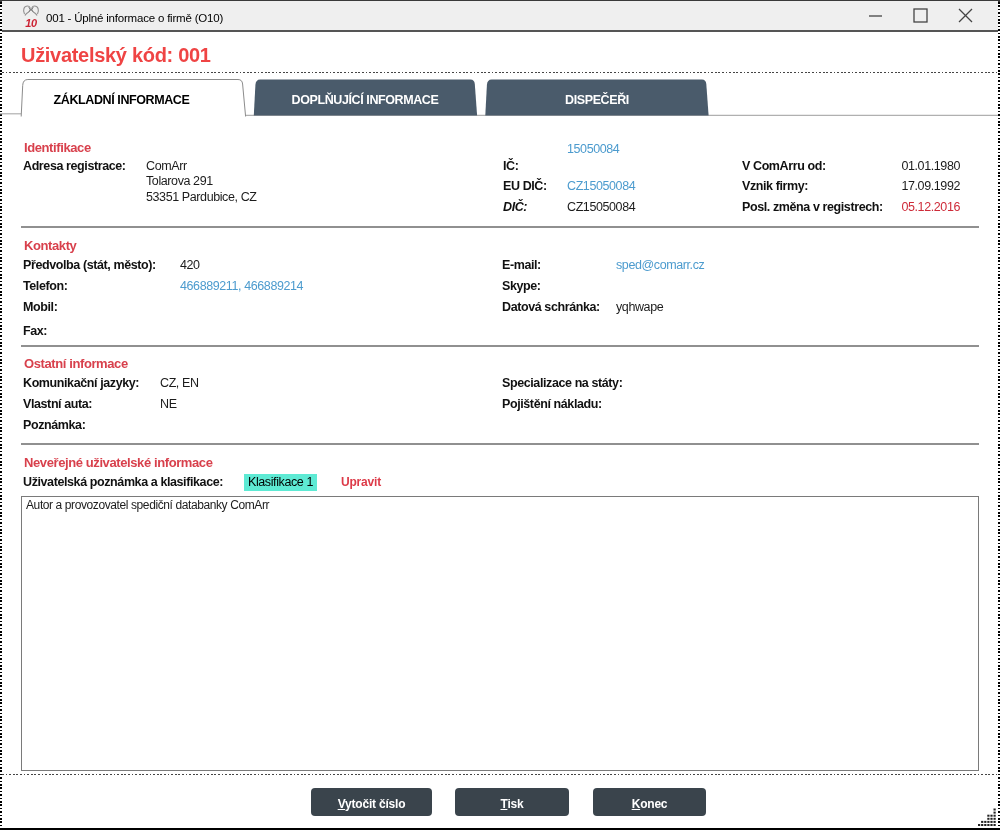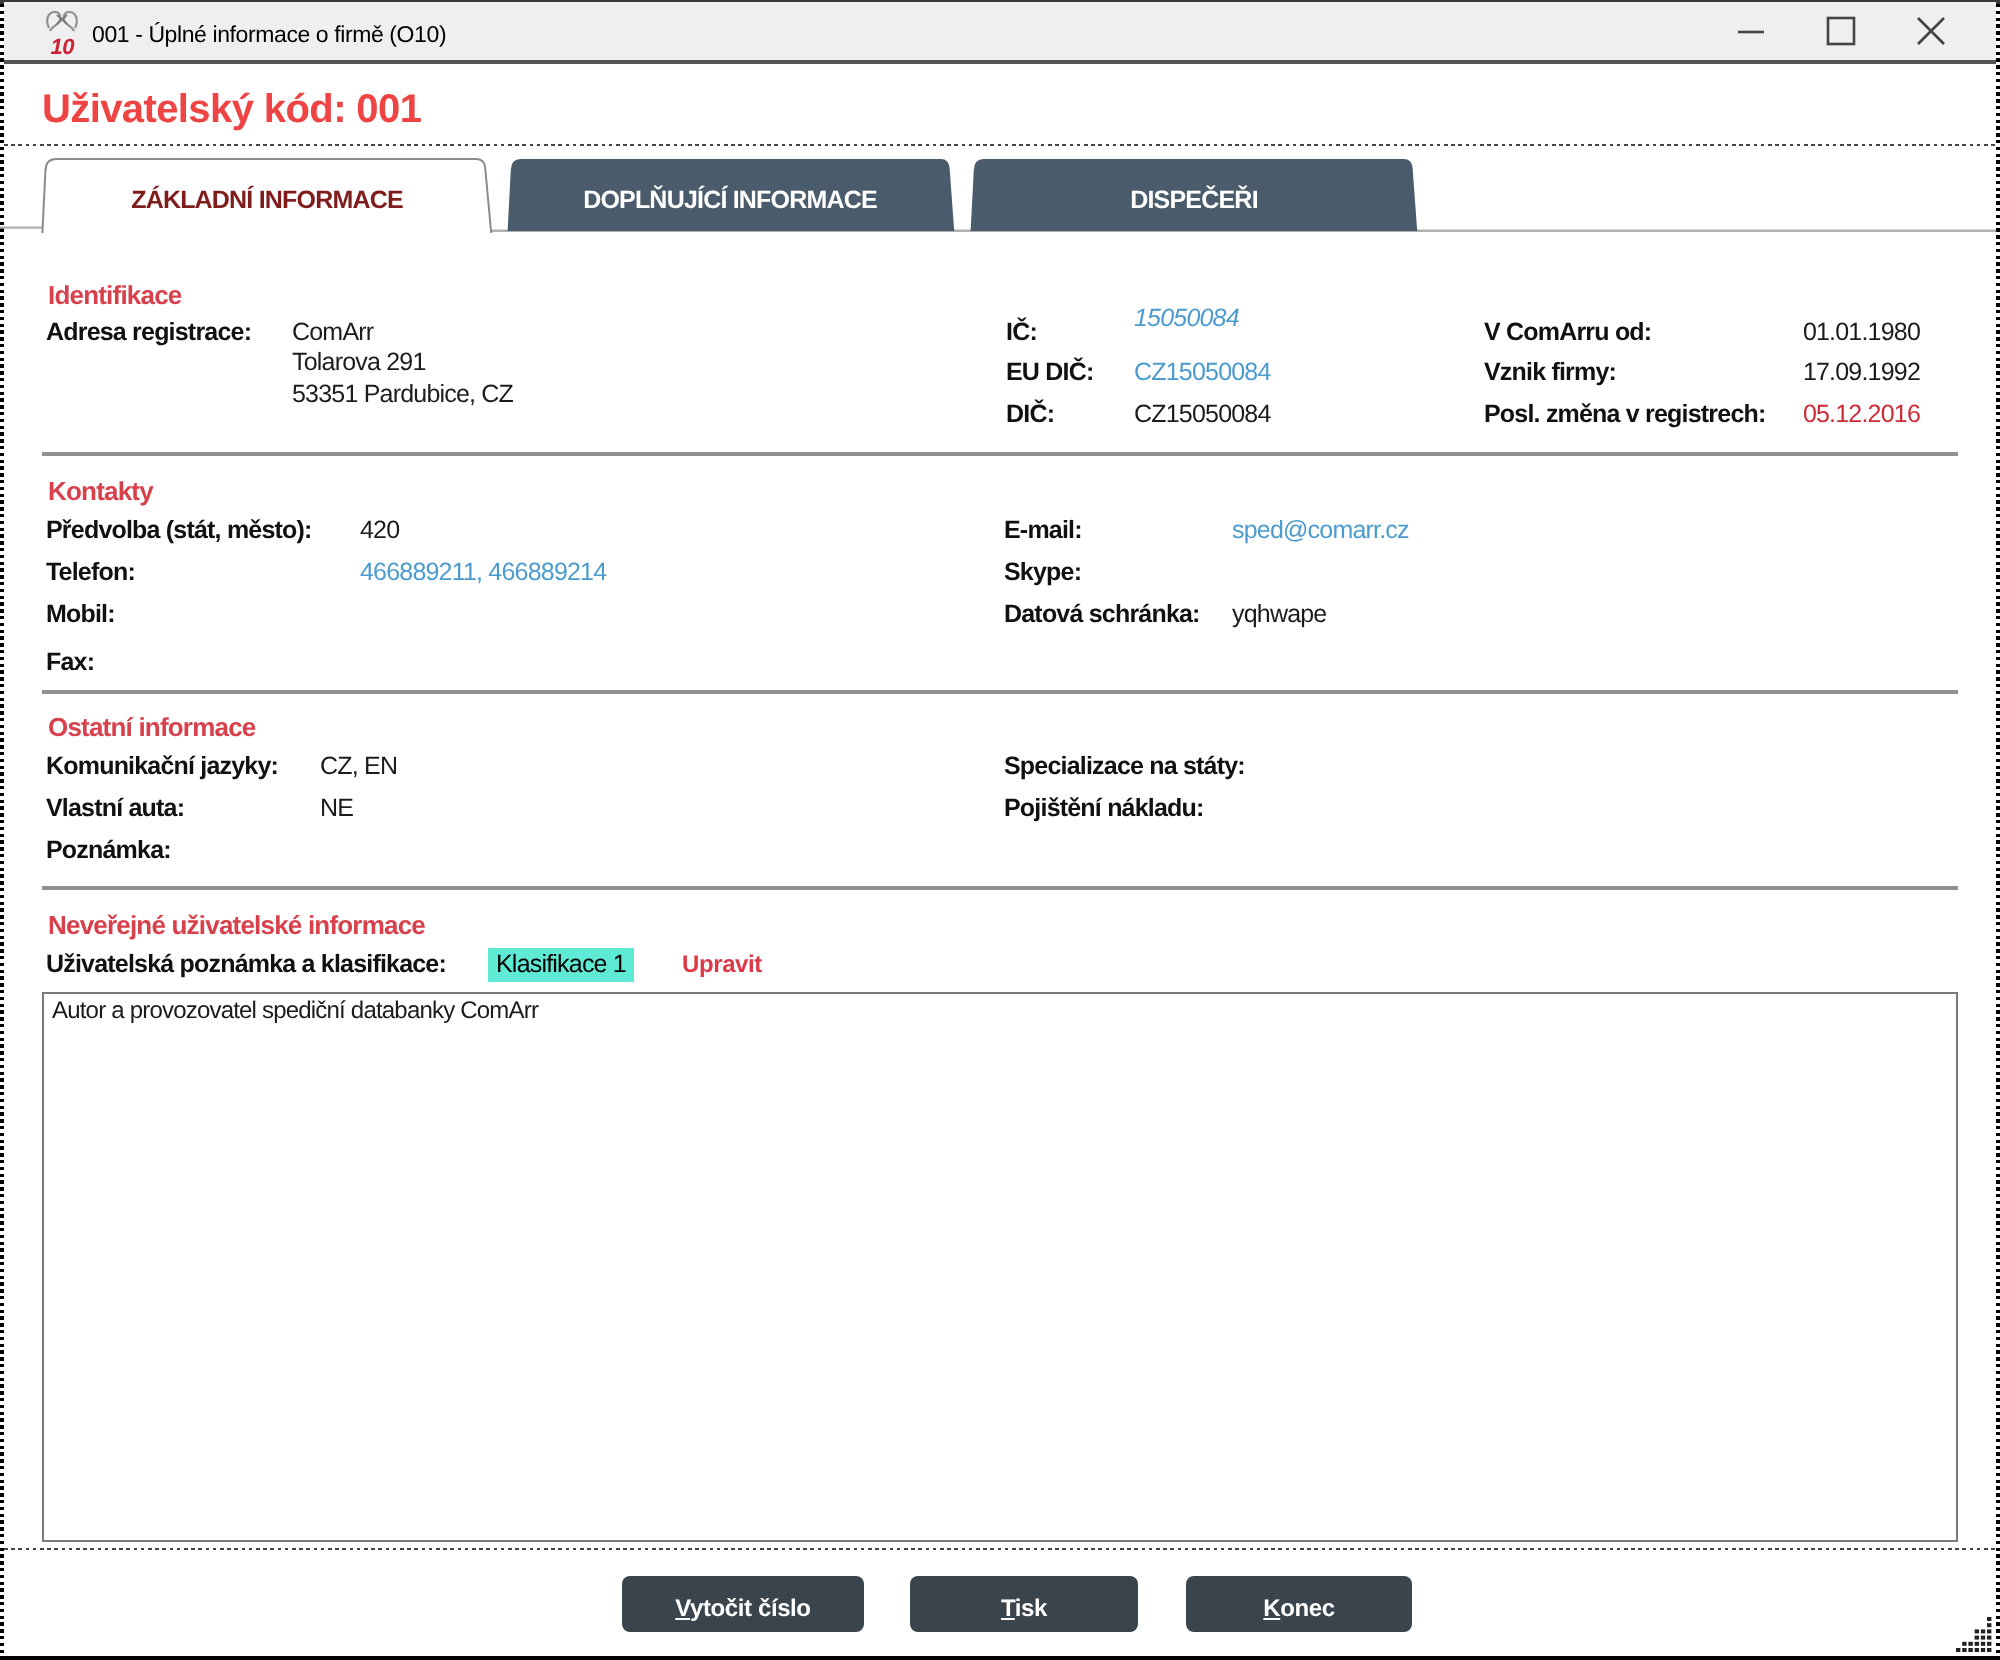--- a/index.html
+++ b/index.html
@@ -52,33 +52,33 @@
   <div class="dotl" style="left:2px;top:72px;width:996px;"></div>
 
   <svg class="abs" style="left:0;top:72px;" width="1000" height="48" viewBox="0 0 1000 48">
     <line x1="0" y1="41.8" x2="21" y2="41.8" stroke="#b0b0b0" stroke-width="1.2"></line>
     <line x1="246" y1="43.4" x2="998" y2="43.4" stroke="#b0b0b0" stroke-width="1.2"></line>
     <path d="M253.8 43.5 L255.4 13 Q255.7 7.5 260.2 7.5 L470.5 7.5 Q474.4 7.5 474.8 12 L477.1 43.5 Z" fill="#4a5b6b"></path>
     <path d="M485.3 43.5 L486.9 13 Q487.2 7.5 491.7 7.5 L702 7.5 Q705.9 7.5 706.3 12 L708.6 43.5 Z" fill="#4a5b6b"></path>
     <path d="M21.2 46 L22.7 13.5 Q22.95 7.5 27.9 7.5 L238 7.5 Q242.2 7.5 242.6 12 L245.6 46 Z" fill="#ffffff"></path>
     <path d="M21.2 44.5 L22.7 13.5 Q22.95 7.5 27.9 7.5 L238 7.5 Q242.2 7.5 242.6 12 L245.6 44.5" fill="none" stroke="#8c8c8c" stroke-width="1"></path>
   </svg>
-  <div class="tabtxt" style="left:21px;width:225px;color:#7f1d1d;">ZÁKLADNÍ INFORMACE</div>
+  <div class="tabtxt" style="left:9px;width:225px;color:#000000;">ZÁKLADNÍ INFORMACE</div>
   <div class="tabtxt" style="left:253px;width:224px;color:#fff;">DOPLŇUJÍCÍ INFORMACE</div>
   <div class="tabtxt" style="left:485px;width:224px;color:#fff;">DISPEČEŘI</div>
 
   <div class="abs sech" style="left:24px;top:140px;">Identifikace</div>
   <div class="abs lbl" style="left:23px;top:159px;">Adresa registrace:</div>
   <div class="abs val" style="left:146px;top:159px;">ComArr</div>
   <div class="abs val" style="left:146px;top:174px;">Tolarova 291</div>
   <div class="abs val" style="left:146px;top:190px;">53351 Pardubice, CZ</div>
   <div class="abs lbl" style="left:503px;top:159px;">IČ:</div>
   <div class="abs lbl" style="left:503px;top:179px;">EU DIČ:</div>
-  <div class="abs lbl" style="left:503px;top:200px;">DIČ:</div>
-  <div class="abs val blue" style="left:567px;top:152px;font-style:italic;">15050084</div>
+  <div class="abs lbl" style="left:503px;top:200px;font-style:italic;">DIČ:</div>
+  <div class="abs val blue" style="left:567px;top:142px;">15050084</div>
   <div class="abs val blue" style="left:567px;top:179px;">CZ15050084</div>
   <div class="abs val" style="left:567px;top:200px;">CZ15050084</div>
   <div class="abs lbl" style="left:742px;top:159px;">V ComArru od:</div>
   <div class="abs lbl" style="left:742px;top:179px;">Vznik firmy:</div>
   <div class="abs lbl" style="left:742px;top:200px;">Posl. změna v registrech:</div>
   <div class="abs val" style="left:760px;top:159px;width:200px;text-align:right;">01.01.1980</div>
   <div class="abs val" style="left:760px;top:179px;width:200px;text-align:right;">17.09.1992</div>
   <div class="abs val redv" style="left:760px;top:200px;width:200px;text-align:right;">05.12.2016</div>
   <div class="sep" style="top:226px;"></div>
 

